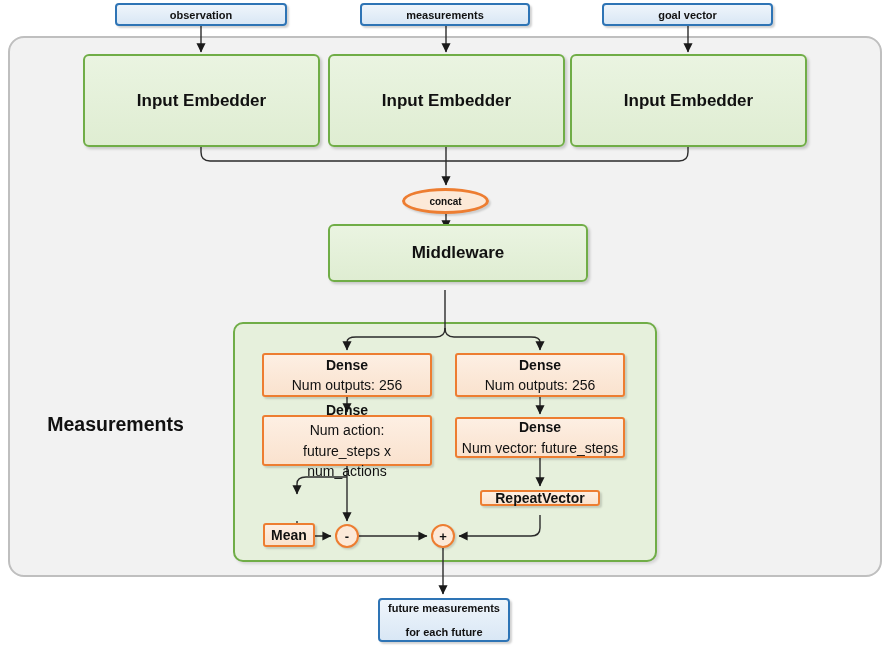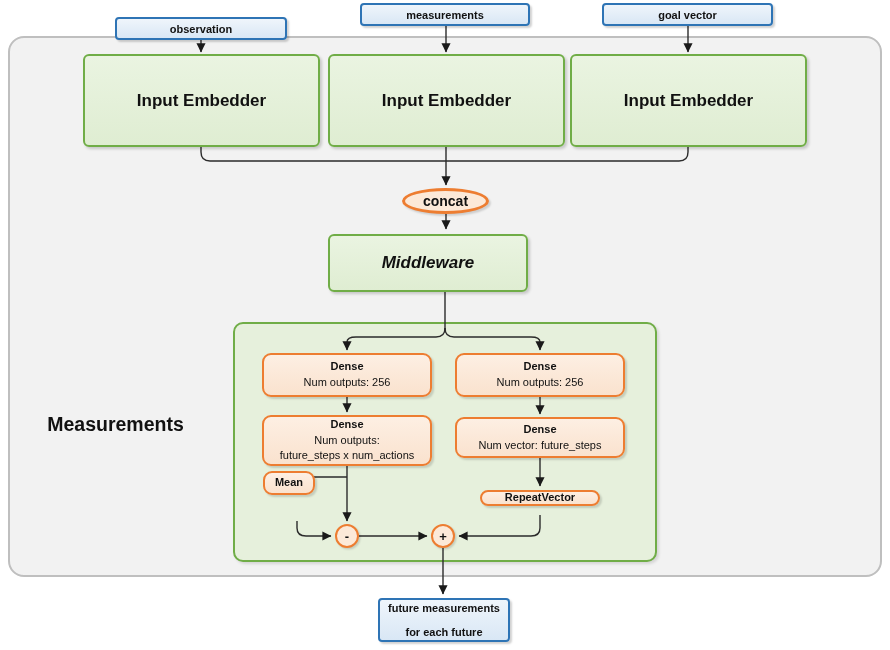--- a/index.html
+++ b/index.html
@@ -17,25 +17,25 @@
   
   .node{z-index:10;display:flex;flex-direction:column;align-items:center;
         justify-content:center;text-align:center;}
   .blue-box{background:linear-gradient(#EFF5FB,#D9E7F5);border:2.2px solid #2E74B5;
         border-radius:4px;font-weight:bold;font-size:11px;
         box-shadow:2px 2px 2px rgba(0,0,0,0.18);}
   .green-box{background:linear-gradient(#EAF4E1,#DFEDD2);border:2.5px solid #70AD47;
         border-radius:6px;font-weight:bold;font-size:17px;
         box-shadow:2px 2px 3px rgba(0,0,0,0.18);}
   .orange-box{background:linear-gradient(#FDEFE3,#FAE2CE);border:2.4px solid #ED7D31;
-        border-radius:9px;font-size:11px;line-height:1.45;
+        border-radius:3px;font-size:14px;line-height:1.45;
         box-shadow:2px 2px 2px rgba(0,0,0,0.15);}
   .orange-box .t{font-weight:bold;}
   .ellipse{background:#FCE9D8;border:3px solid #ED7D31;border-radius:50%;
-        font-weight:bold;font-size:14px;box-shadow:2px 2px 2px rgba(0,0,0,0.15);}
+        font-weight:bold;font-size:10px;box-shadow:2px 2px 2px rgba(0,0,0,0.15);}
   .op-circle{background:#FCE9D8;border:2.6px solid #ED7D31;border-radius:50%;
         font-weight:bold;font-size:13px;line-height:1;
         box-shadow:1.5px 1.5px 2px rgba(0,0,0,0.15);}
   .head-label{font-weight:bold;font-size:19.5px;line-height:1.45;z-index:10;
         text-align:center;}
 </style>
 </head>
 <body>
 
 <div class="abs gray-container"></div>
@@ -62,21 +62,21 @@
     <path d="M347,466 V521" marker-end="url(#arr)"></path>
     <path d="M347,477 H306 Q297,477 297,484 V494" marker-end="url(#arr)"></path>
     <path d="M297,521 V528 Q297,536 306,536 H331" marker-end="url(#arr)"></path>
     <path d="M359,536 H427" marker-end="url(#arr)"></path>
     <path d="M540,458 V486" marker-end="url(#arr)"></path>
     <path d="M540,515 V528 Q540,536 531,536 H459" marker-end="url(#arr)"></path>
     <path d="M443,548 V594" marker-end="url(#arr)"></path>
   </g>
 </svg>
 
-<div class="abs node blue-box" style="left:115px;top:17px;width:172px;height:23px;">
+<div class="abs node blue-box" style="left:115px;top:3px;width:172px;height:23px;">
   <span>observation</span>
 </div>
 <div class="abs node blue-box" style="left:360px;top:3px;width:170px;height:23px;">
   <span>measurements</span>
 </div>
 <div class="abs node blue-box" style="left:602px;top:3px;width:171px;height:23px;text-align:center;">
   <span>goal vector</span>
 </div>
 
 <div class="abs node green-box" style="left:83px;top:54px;width:237px;height:93px;">
@@ -86,47 +86,47 @@
   <span>Input Embedder</span>
 </div>
 <div class="abs node green-box" style="left:570px;top:54px;width:237px;height:93px;">
   <span>Input Embedder</span>
 </div>
 
 <div class="abs node ellipse" style="left:402px;top:188px;width:87px;height:26px;">
   <span>concat</span>
 </div>
 
-<div class="abs node green-box" style="left:328px;top:234px;width:200px;height:58px;font-style:italic;">
+<div class="abs node green-box" style="left:328px;top:224px;width:260px;height:58px;">
   <span>Middleware</span>
 </div>
 
 <div class="abs head-label" style="left:13px;top:410px;width:205px;">
   <div>Measurements</div>
 </div>
 
 <div class="abs node orange-box" style="left:262px;top:353px;width:170px;height:44px;">
   <div class="t">Dense</div>
   <div>Num outputs: 256</div>
 </div>
 <div class="abs node orange-box" style="left:262px;top:415px;width:170px;height:51px;">
   <div class="t">Dense</div>
-  <div>Num outputs:</div>
+  <div>Num action:</div>
   <div>future_steps x num_actions</div>
 </div>
 <div class="abs node orange-box" style="left:455px;top:353px;width:170px;height:44px;">
   <div class="t">Dense</div>
   <div>Num outputs: 256</div>
 </div>
 <div class="abs node orange-box" style="left:455px;top:417px;width:170px;height:41px;">
   <div class="t">Dense</div>
   <div>Num vector: future_steps</div>
 </div>
 
-<div class="abs node orange-box" style="left:263px;top:471px;width:52px;height:24px;">
+<div class="abs node orange-box" style="left:263px;top:523px;width:52px;height:24px;">
   <div class="t">Mean</div>
 </div>
 <div class="abs node orange-box" style="left:480px;top:490px;width:120px;height:16px;">
   <div class="t">RepeatVector</div>
 </div>
 
 <div class="abs node op-circle" style="left:335px;top:524px;width:24px;height:24px;">
   <span>-</span>
 </div>
 <div class="abs node op-circle" style="left:431px;top:524px;width:24px;height:24px;">

